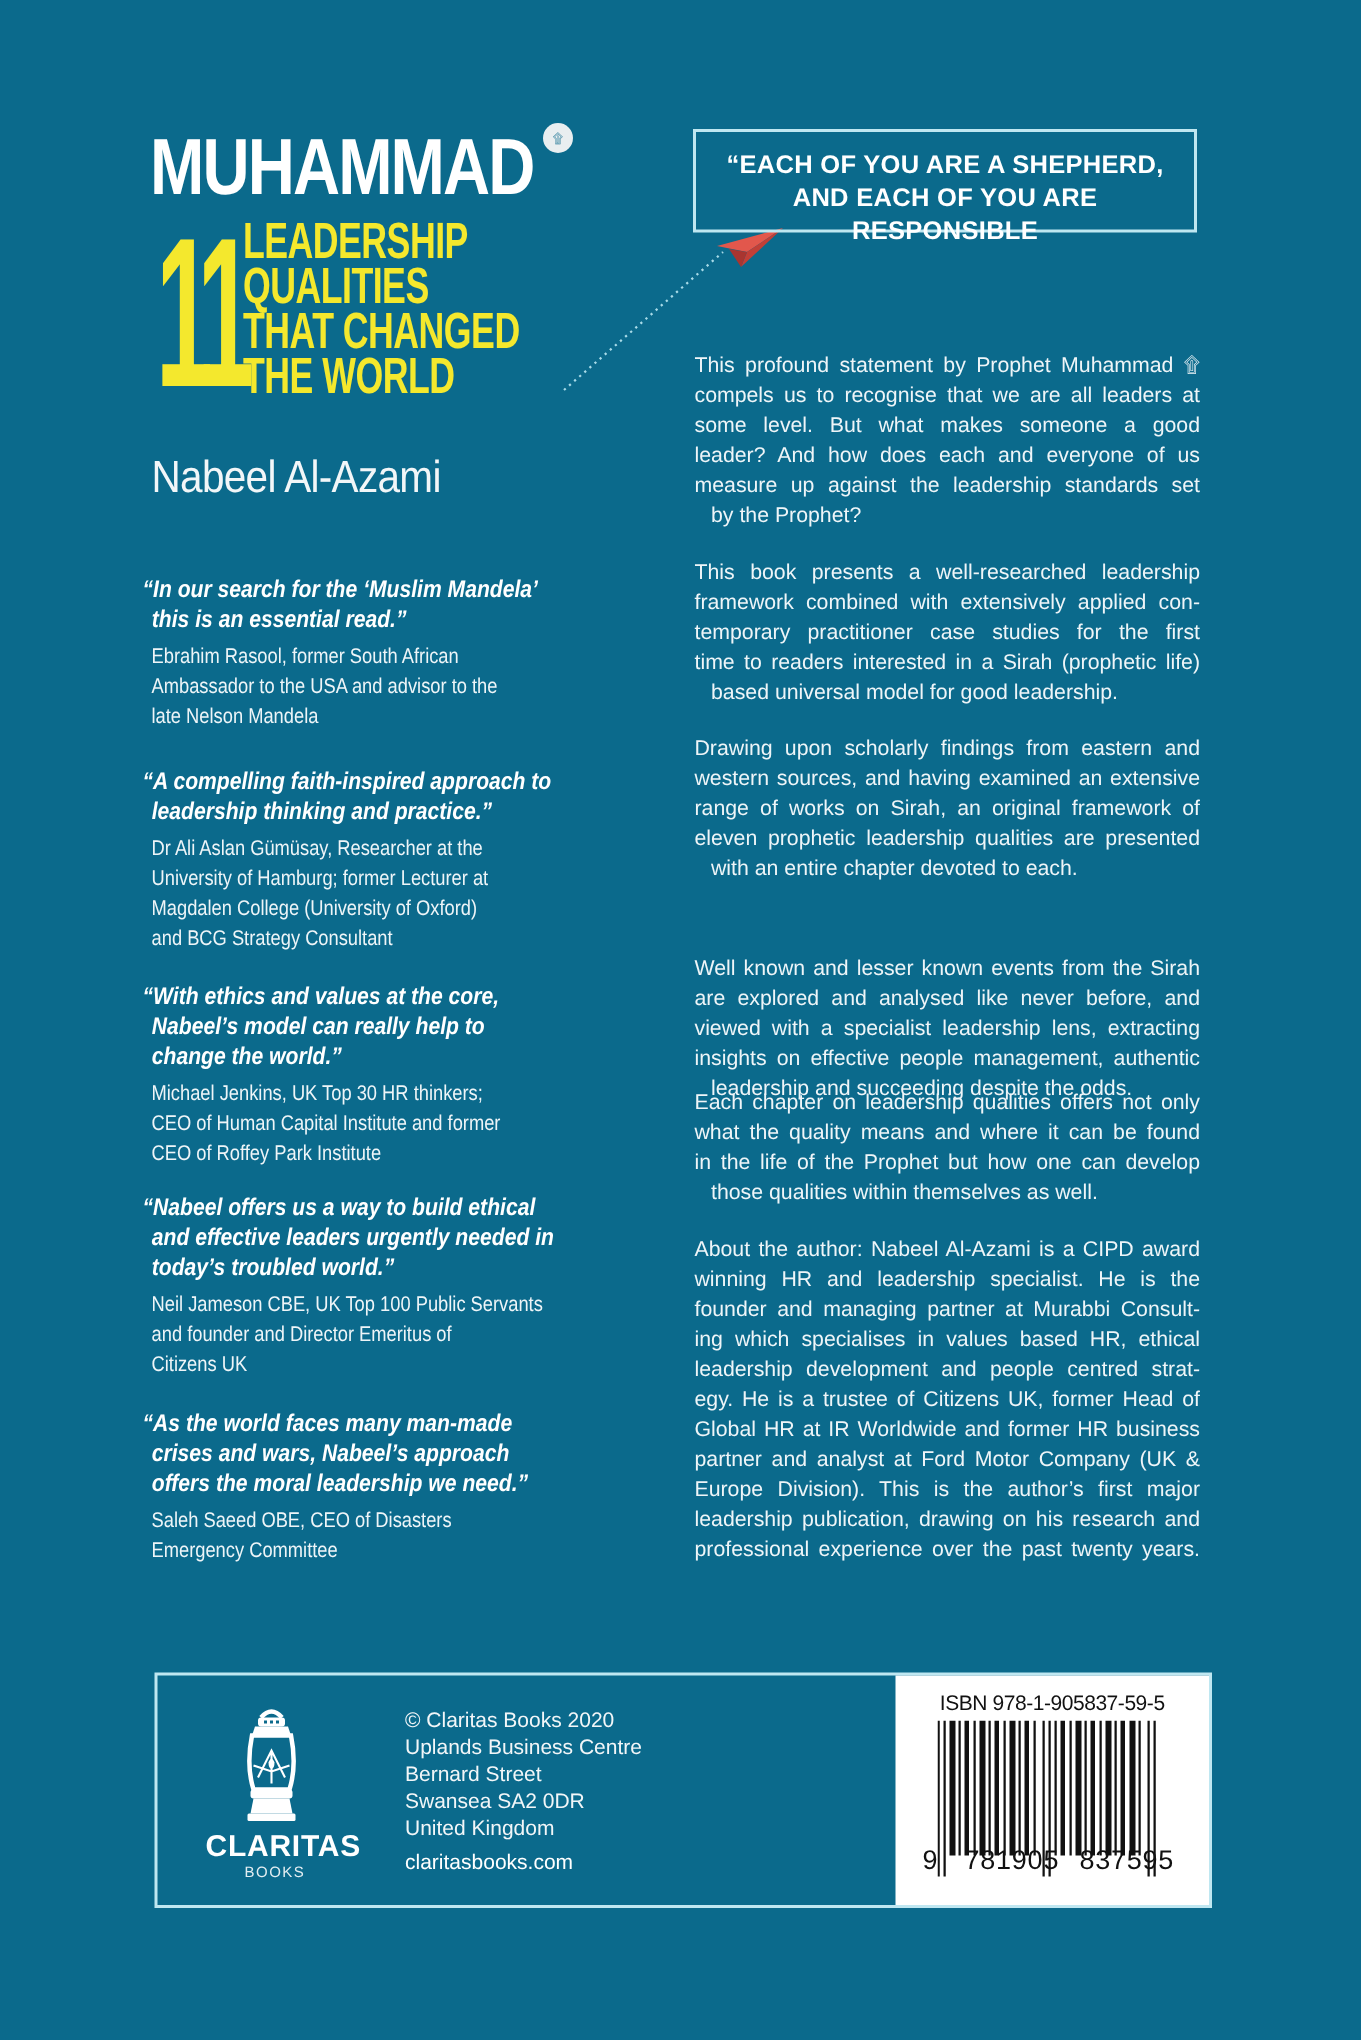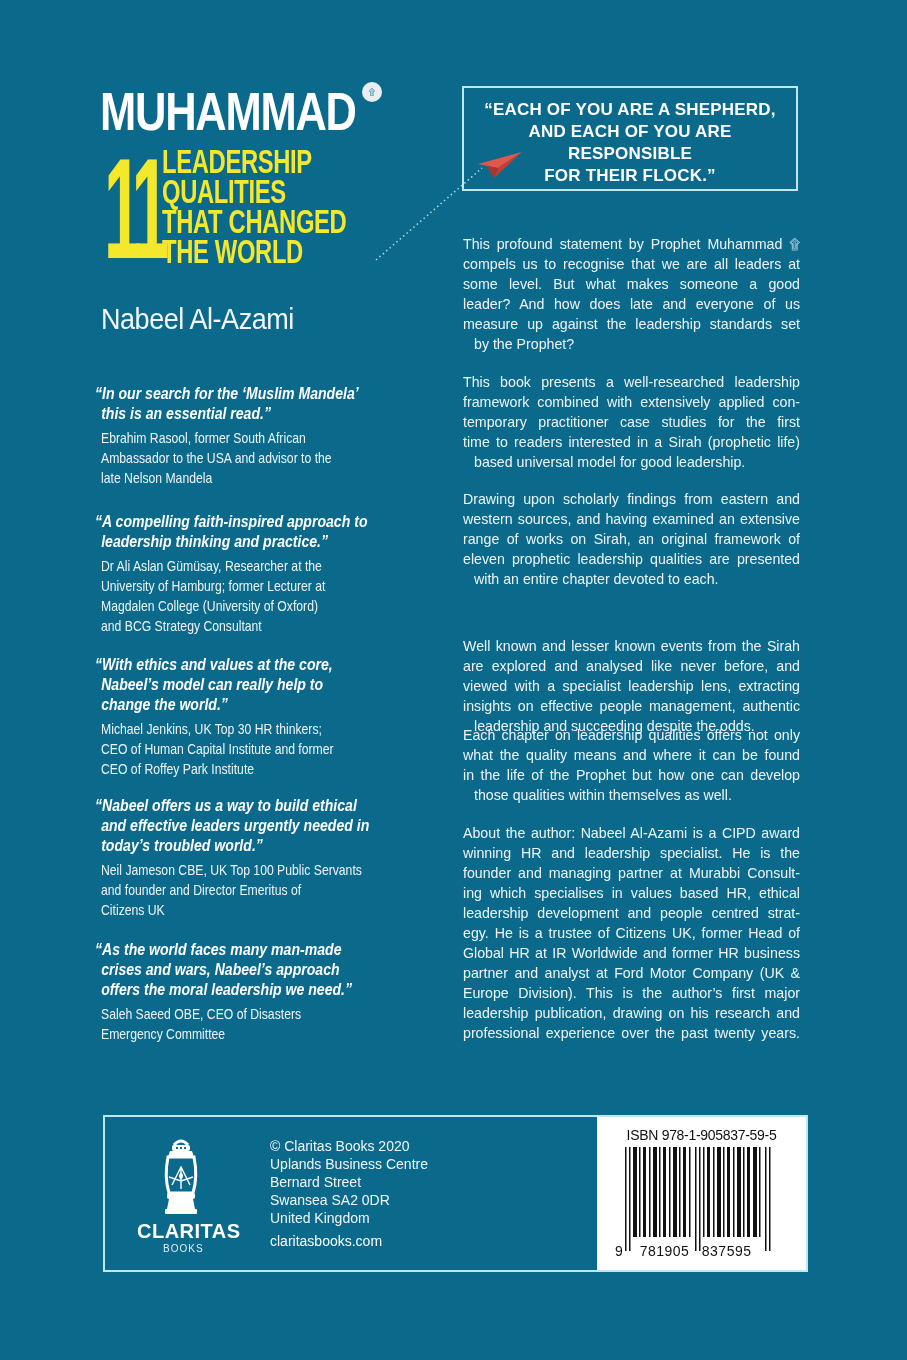--- a/index.html
+++ b/index.html
@@ -29,21 +29,21 @@
     transform:scaleX(0.7); transform-origin:left top; white-space:nowrap; letter-spacing:-0.5px;
   }
   .subtitle div { height:30px; }
   .author {
     left:101px; top:302px; font-size:30px; font-weight:normal; letter-spacing:-0.5px;
     transform:scaleX(0.9); transform-origin:left top; white-space:nowrap; color:#f2f6f8;
   }
 
   
   .quote-box {
-    left:462px; top:86px; width:336px; height:105px; border:2px solid #bfe7f1;
+    left:462px; top:86px; width:336px; height:69px; border:2px solid #bfe7f1;
     box-sizing:border-box;
   }
   .quote-text {
     position:absolute; left:0; right:0; top:11px; text-align:center;
     font-weight:bold; font-size:17px; line-height:22px; letter-spacing:0.2px;
     color:#fff;
   }
   .dotted-line { left:370px; top:160px; }
   .paper-plane { left:476px; top:150px; }
 
@@ -73,21 +73,21 @@
     box-sizing:border-box; background:#0b6a8c;
   }
   .barcode-area {
     position:absolute; right:0; top:0; width:209px; height:153px; background:#fff;
   }
   .isbn-text {
     position:absolute; left:0; right:0; top:10px; text-align:center; color:#111;
     font-size:14px; letter-spacing:-0.3px;
   }
   .barcode-digits {
-    position:absolute; left:18px; top:126px; color:#111; font-size:14px; letter-spacing:0.5px;
+    position:absolute; left:18px; top:113px; color:#111; font-size:18px; letter-spacing:0.5px;
     white-space:nowrap;
   }
   .publisher-lines {
     position:absolute; left:165px; top:20px; font-size:14px; line-height:18px; color:#f2f6f8;
   }
   .publisher-url {
     position:absolute; left:165px; top:116px; font-size:14px; font-weight:normal; color:#fff;
   }
   .brand-name {
     position:absolute; left:32px; top:103px; font-size:20px; font-weight:bold; letter-spacing:0.5px;
@@ -116,21 +116,20 @@
 <svg class="abs paper-plane" width="48" height="30" viewBox="0 0 48 30">
   <polygon points="2,14 46,2 22,18" fill="#e2574c"></polygon>
   <polygon points="22,18 46,2 18,28" fill="#c23f37"></polygon>
   <polygon points="10,16 22,18 18,28" fill="#a93530"></polygon>
 </svg>
 
 <div class="abs quote-box">
   <div class="quote-text">
     <div>“EACH OF YOU ARE A SHEPHERD,</div>
     <div>AND EACH OF YOU ARE RESPONSIBLE</div>
-    <div>FOR THEIR FLOCK.”</div>
   </div>
 </div>
 
 <div class="abs endorse" style="top:384px">
   <div class="q">
     <div>“In our search for the ‘Muslim Mandela’</div>
     <div>this is an essential read.”</div>
   </div>
   <div class="who">
     <div>Ebrahim Rasool, former South African</div>
@@ -187,21 +186,21 @@
   <div class="who">
     <div>Saleh Saeed OBE, CEO of Disasters</div>
     <div>Emergency Committee</div>
   </div>
 </div>
 
 <div class="abs body-col" style="top:234px">
   <span class="line">This profound statement by Prophet Muhammad ۩</span>
   <span class="line">compels us to recognise that we are all leaders at</span>
   <span class="line">some level. But what makes someone a good</span>
-  <span class="line">leader? And how does late and everyone of us</span>
+  <span class="line">leader? And how does each and everyone of us</span>
   <span class="line">measure up against the leadership standards set</span>
   <span class="line last">by the Prophet?</span>
 </div>
 
 <div class="abs body-col" style="top:372px">
   <span class="line">This book presents a well-researched leadership</span>
   <span class="line">framework combined with extensively applied con-</span>
   <span class="line">temporary practitioner case studies for the first</span>
   <span class="line">time to readers interested in a Sirah (prophetic life)</span>
   <span class="line last">based universal model for good leadership.</span>

